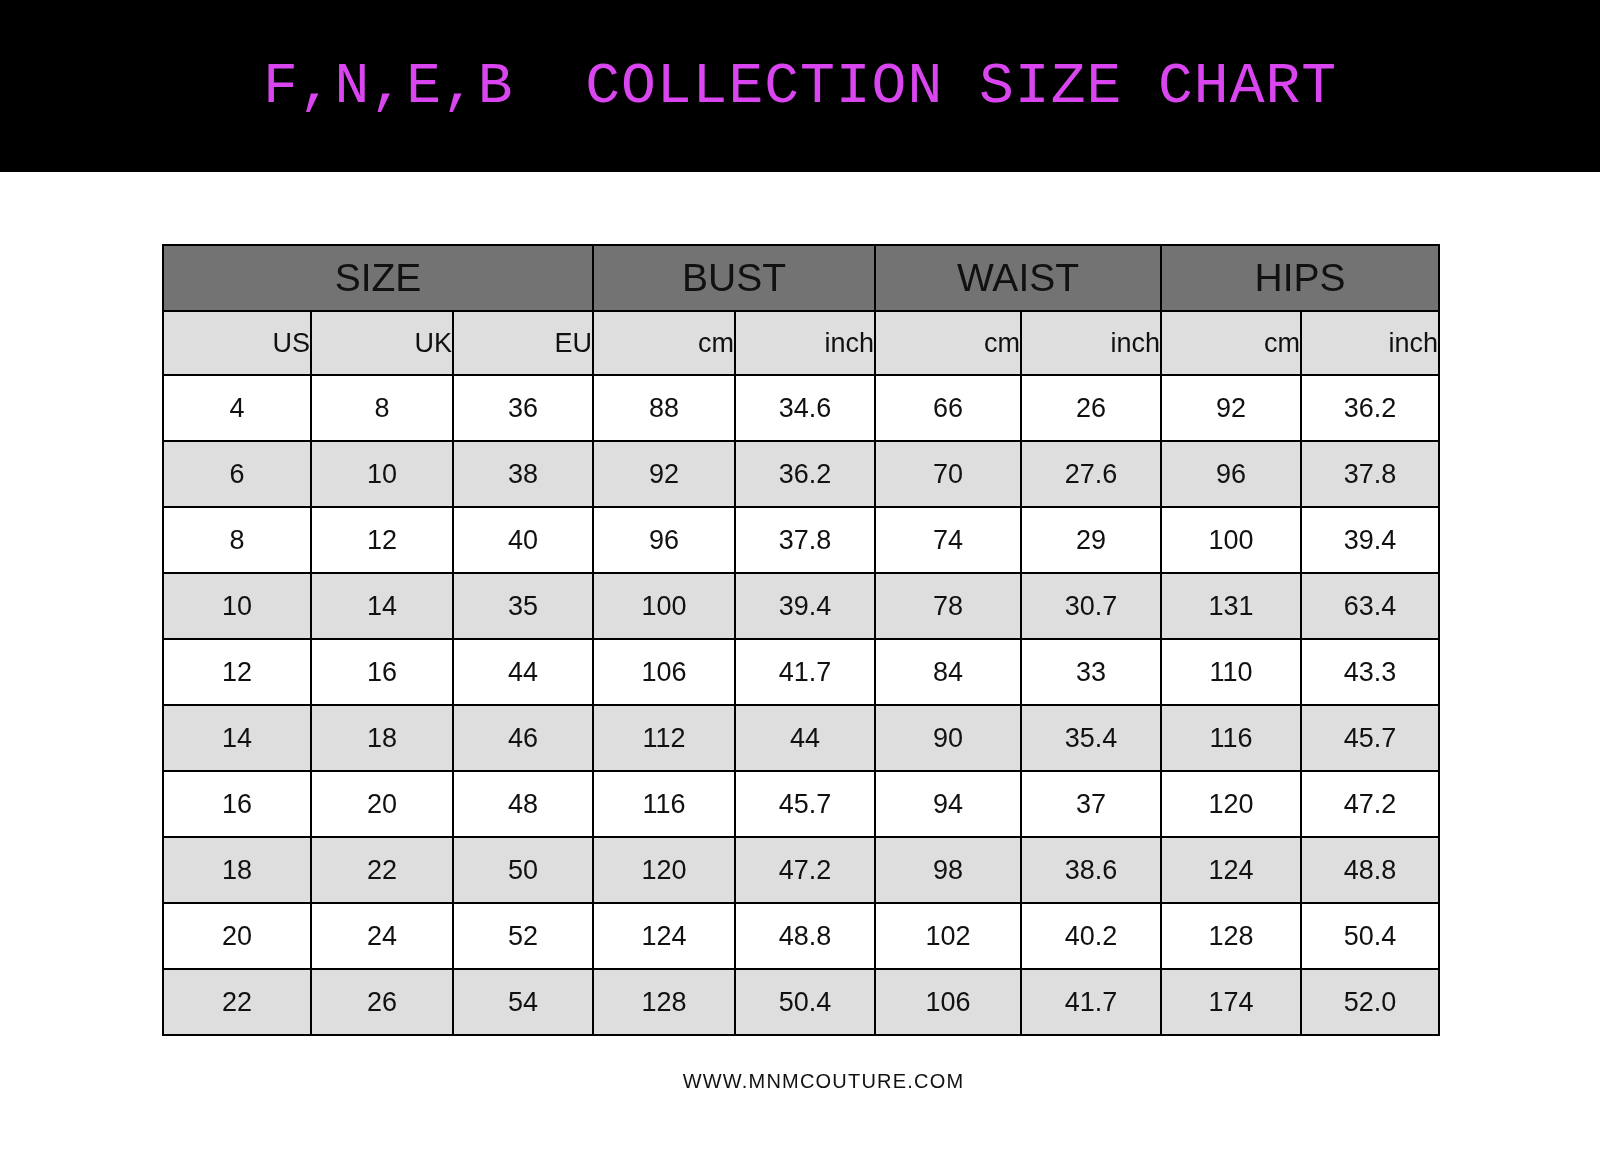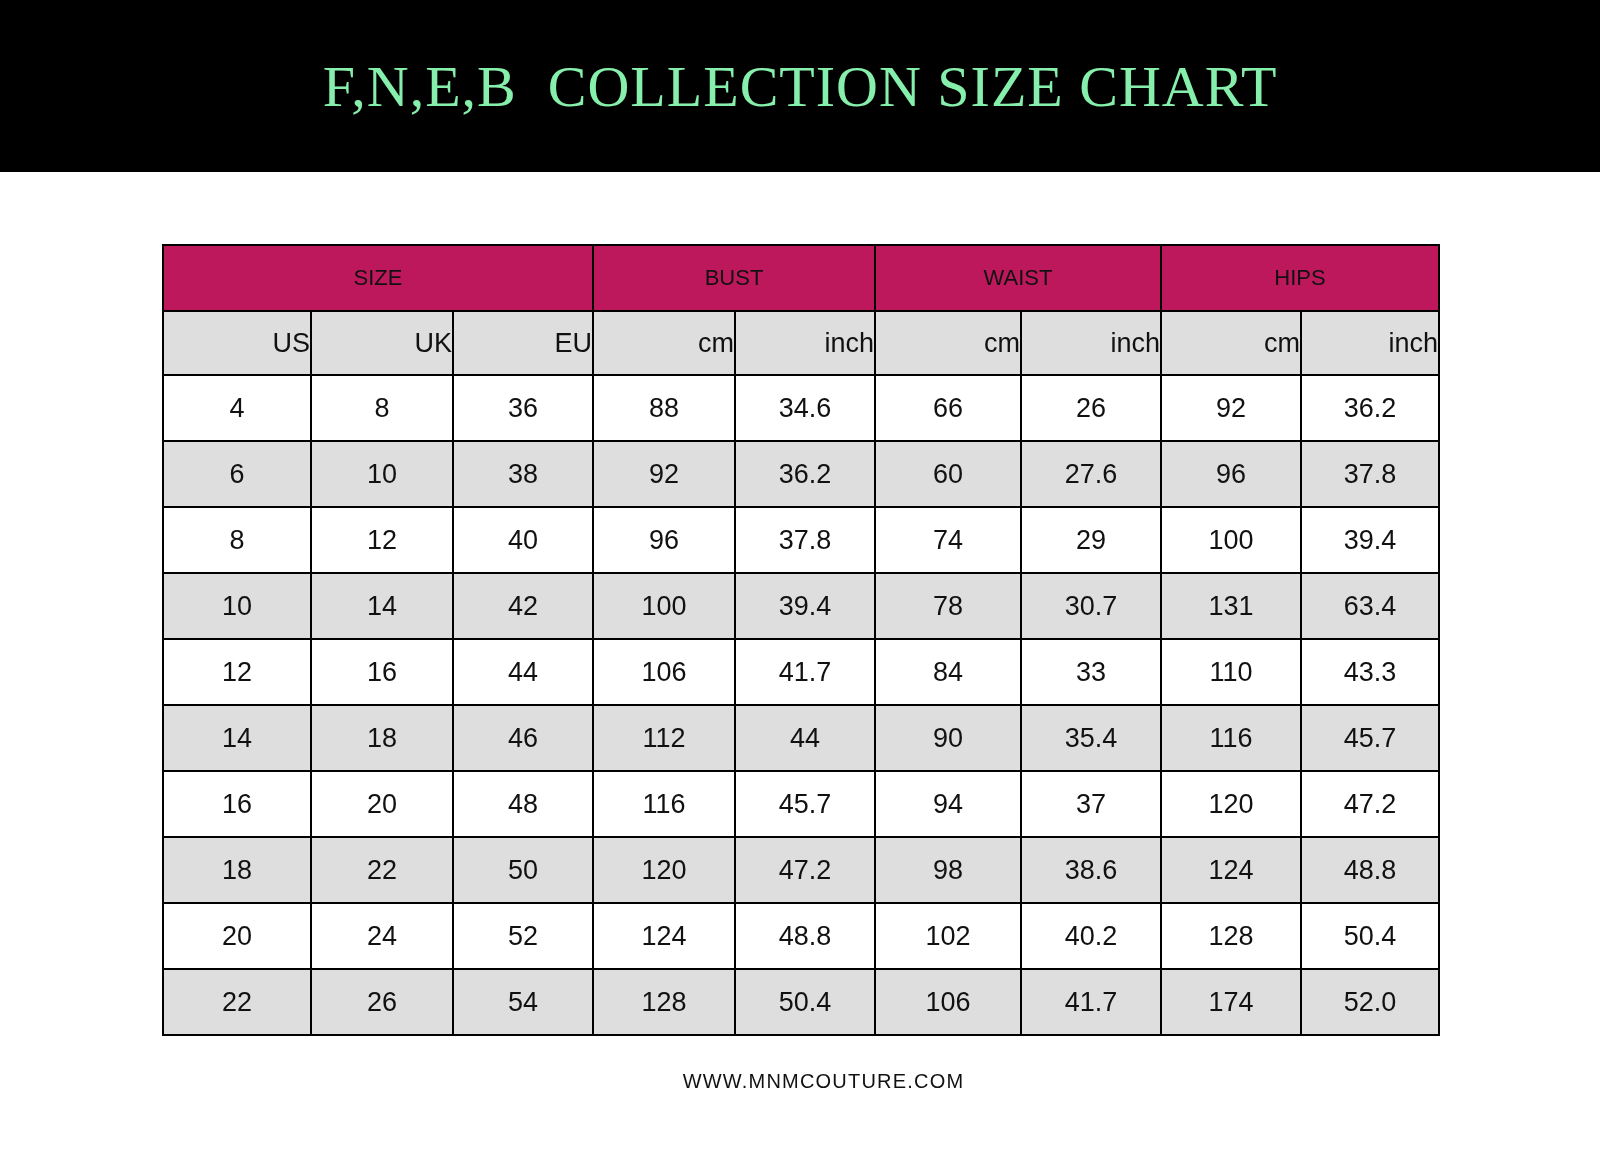--- a/index.html
+++ b/index.html
@@ -22,25 +22,25 @@
   .header-band {
     width: 1600px;
     height: 172px;
     background: #000000;
     display: flex;
     align-items: center;
     justify-content: center;
     box-sizing: border-box;
   }
   .header-title {
-    color: #86efac;
+    color: #d946ef;
     font-size: 58px;
     font-weight: 400;
     letter-spacing: 1px;
-    font-family: Liberation Serif, serif;
+    font-family: Liberation Mono, monospace;
     white-space: pre;
   }
   .table-wrap {
     margin: 72px auto 0 auto;
     width: 1276px;
   }
   table.size-chart {
     border-collapse: collapse;
     width: 1276px;
     table-layout: fixed;
@@ -50,22 +50,22 @@
     border: 2px solid #000000;
     text-align: center;
     font-weight: 400;
     font-size: 27px;
     color: #111111;
     font-family: "Liberation Sans", sans-serif;
     padding: 0;
   }
   tr.group-head th {
     height: 64px;
-    font-size: 22px;
-    background: #be185d;
+    font-size: 39px;
+    background: #737373;
   }
   tr.sub-head th {
     height: 62px;
     background: #dedede;
     font-size: 27px;
     text-align: right;
   }
   tr.data-row td {
     height: 64px;
   }
@@ -146,40 +146,40 @@
           <td>26</td>
           <td>92</td>
           <td>36.2</td>
         </tr>
         <tr class="data-row row-even">
           <td>6</td>
           <td>10</td>
           <td>38</td>
           <td>92</td>
           <td>36.2</td>
-          <td>60</td>
+          <td>70</td>
           <td>27.6</td>
           <td>96</td>
           <td>37.8</td>
         </tr>
         <tr class="data-row row-odd">
           <td>8</td>
           <td>12</td>
           <td>40</td>
           <td>96</td>
           <td>37.8</td>
           <td>74</td>
           <td>29</td>
           <td>100</td>
           <td>39.4</td>
         </tr>
         <tr class="data-row row-even">
           <td>10</td>
           <td>14</td>
-          <td>42</td>
+          <td>35</td>
           <td>100</td>
           <td>39.4</td>
           <td>78</td>
           <td>30.7</td>
           <td>131</td>
           <td>63.4</td>
         </tr>
         <tr class="data-row row-odd">
           <td>12</td>
           <td>16</td>

